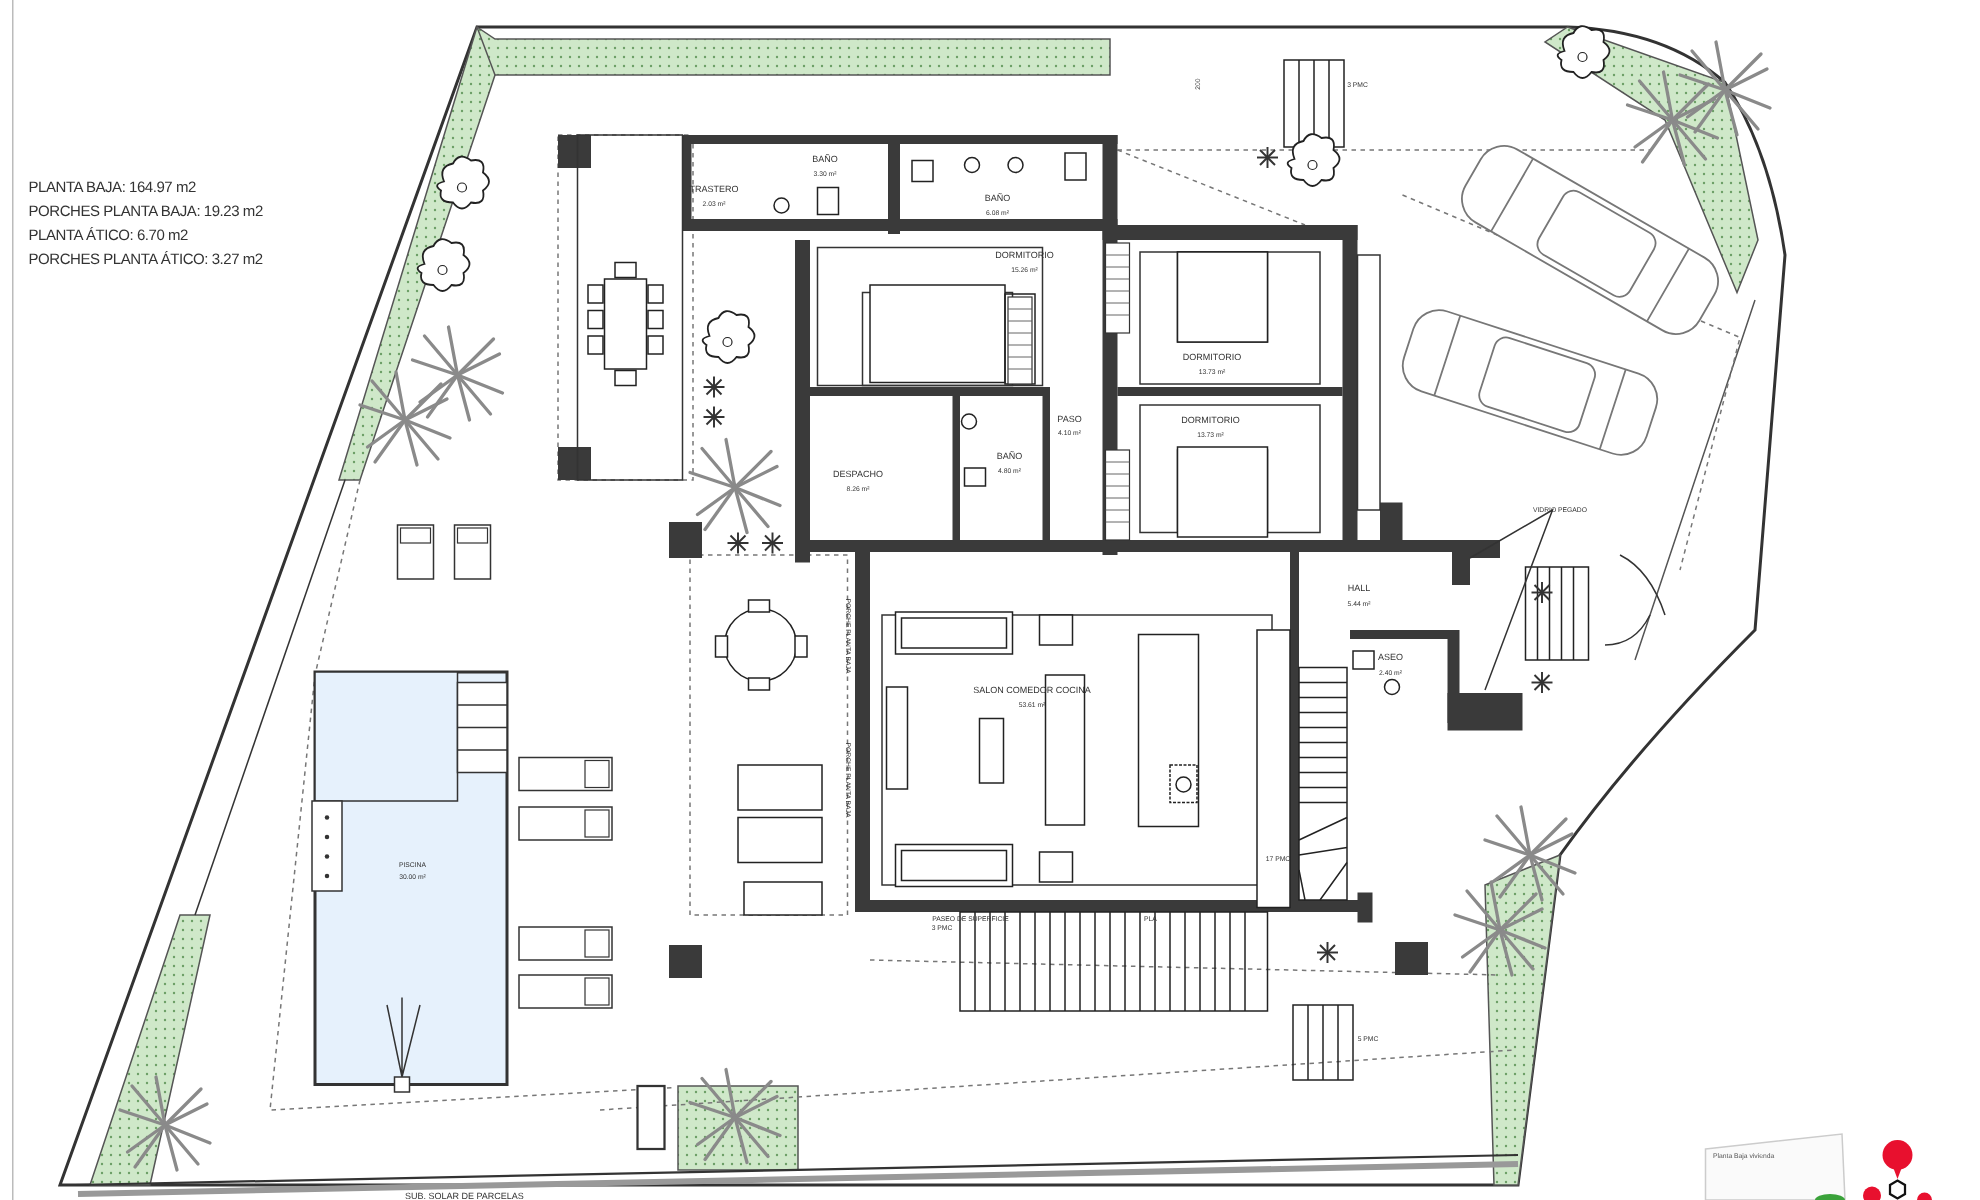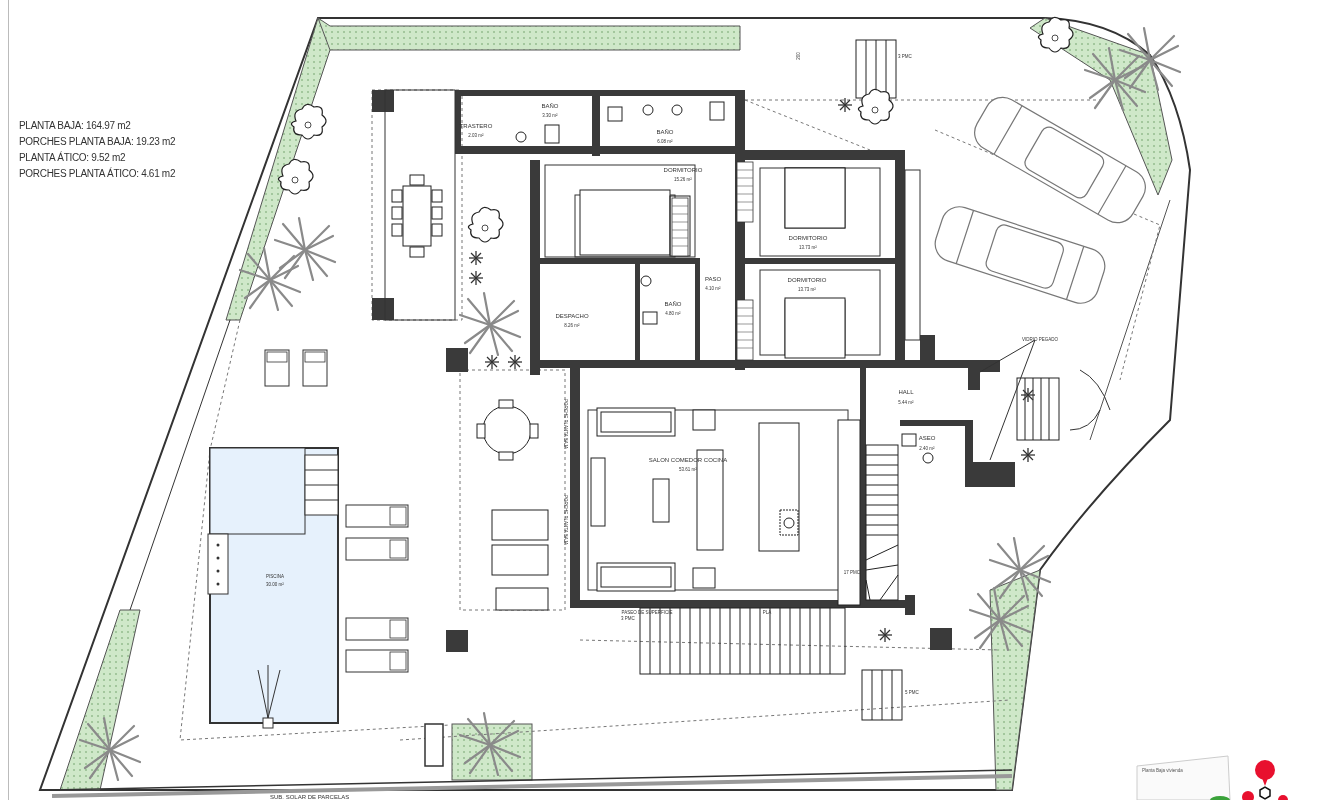--- a/index.html
+++ b/index.html
@@ -12,22 +12,22 @@
   .leftbar{position:absolute;left:0;top:0;width:8px;height:800px;border-right:1px solid #bbb;}
 </style>
 </head>
 <body>
 
 <div class="leftbar"></div>
 
 <div class="areas">
   <div>PLANTA BAJA: 164.97 m2</div>
   <div>PORCHES PLANTA BAJA: 19.23 m2</div>
-  <div>PLANTA ÁTICO: 9.52 m2</div>
-  <div>PORCHES PLANTA ÁTICO: 4.61 m2</div>
+  <div>PLANTA ÁTICO: 6.70 m2</div>
+  <div>PORCHES PLANTA ÁTICO: 3.27 m2</div>
 </div>
 
 <svg class="plan" width="1320" height="800" viewBox="0 0 1320 800">
   <defs>
     <pattern id="hatch" width="6" height="6" patternUnits="userSpaceOnUse">
       <rect width="6" height="6" fill="#cfe8c9"></rect>
       <circle cx="2" cy="2" r="0.8" fill="#6c9e66"></circle>
     </pattern>
     <g id="palm">
       <g stroke="#8a8a8a" stroke-width="2.2" fill="none" stroke-linecap="round">

